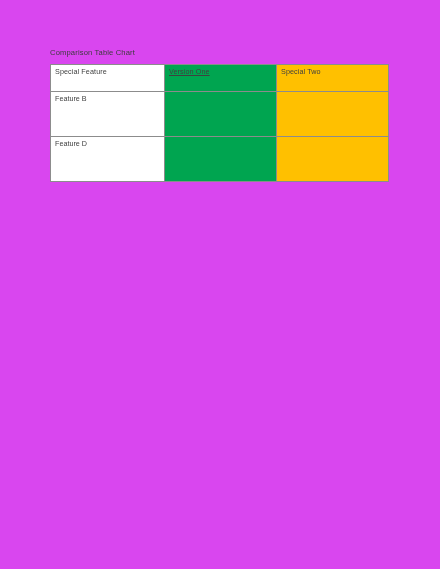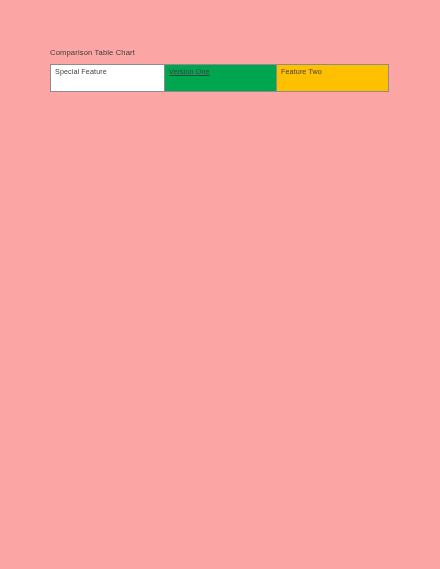--- a/index.html
+++ b/index.html
@@ -16,21 +16,21 @@
     font-family: "Liberation Sans", sans-serif;
     -webkit-font-smoothing: antialiased;
   }
 
   #page {
     position: absolute;
     left: 0;
     top: 0;
     width: 440px;
     height: 569px;
-    background: #fca5a5;
+    background: #d946ef;
   }
 
   #doc-title {
     position: absolute;
     left: 50px;
     top: 48px;
     font-size: 7.6px;
     line-height: 10px;
     letter-spacing: 0.15px;
     color: #3b3b3b;
@@ -104,21 +104,43 @@
     </colgroup>
     <thead>
       <tr>
         <th class="cell-feature">
           <span class="cell-label">Special Feature</span>
         </th>
         <th class="cell-v1">
           <span class="cell-label">Version One</span>
         </th>
         <th class="cell-v2">
-          <span class="cell-label">Feature Two</span>
+          <span class="cell-label">Special Two</span>
         </th>
       </tr>
     </thead>
     <tbody>
+      <tr>
+        <td class="cell-feature">
+          <span class="cell-label">Feature B</span>
+        </td>
+        <td class="cell-v1">
+          <span class="cell-label"></span>
+        </td>
+        <td class="cell-v2">
+          <span class="cell-label"></span>
+        </td>
+      </tr>
+      <tr>
+        <td class="cell-feature">
+          <span class="cell-label">Feature D</span>
+        </td>
+        <td class="cell-v1">
+          <span class="cell-label"></span>
+        </td>
+        <td class="cell-v2">
+          <span class="cell-label"></span>
+        </td>
+      </tr>
     </tbody>
   </table>
 
 </div>
 
 </body></html>

